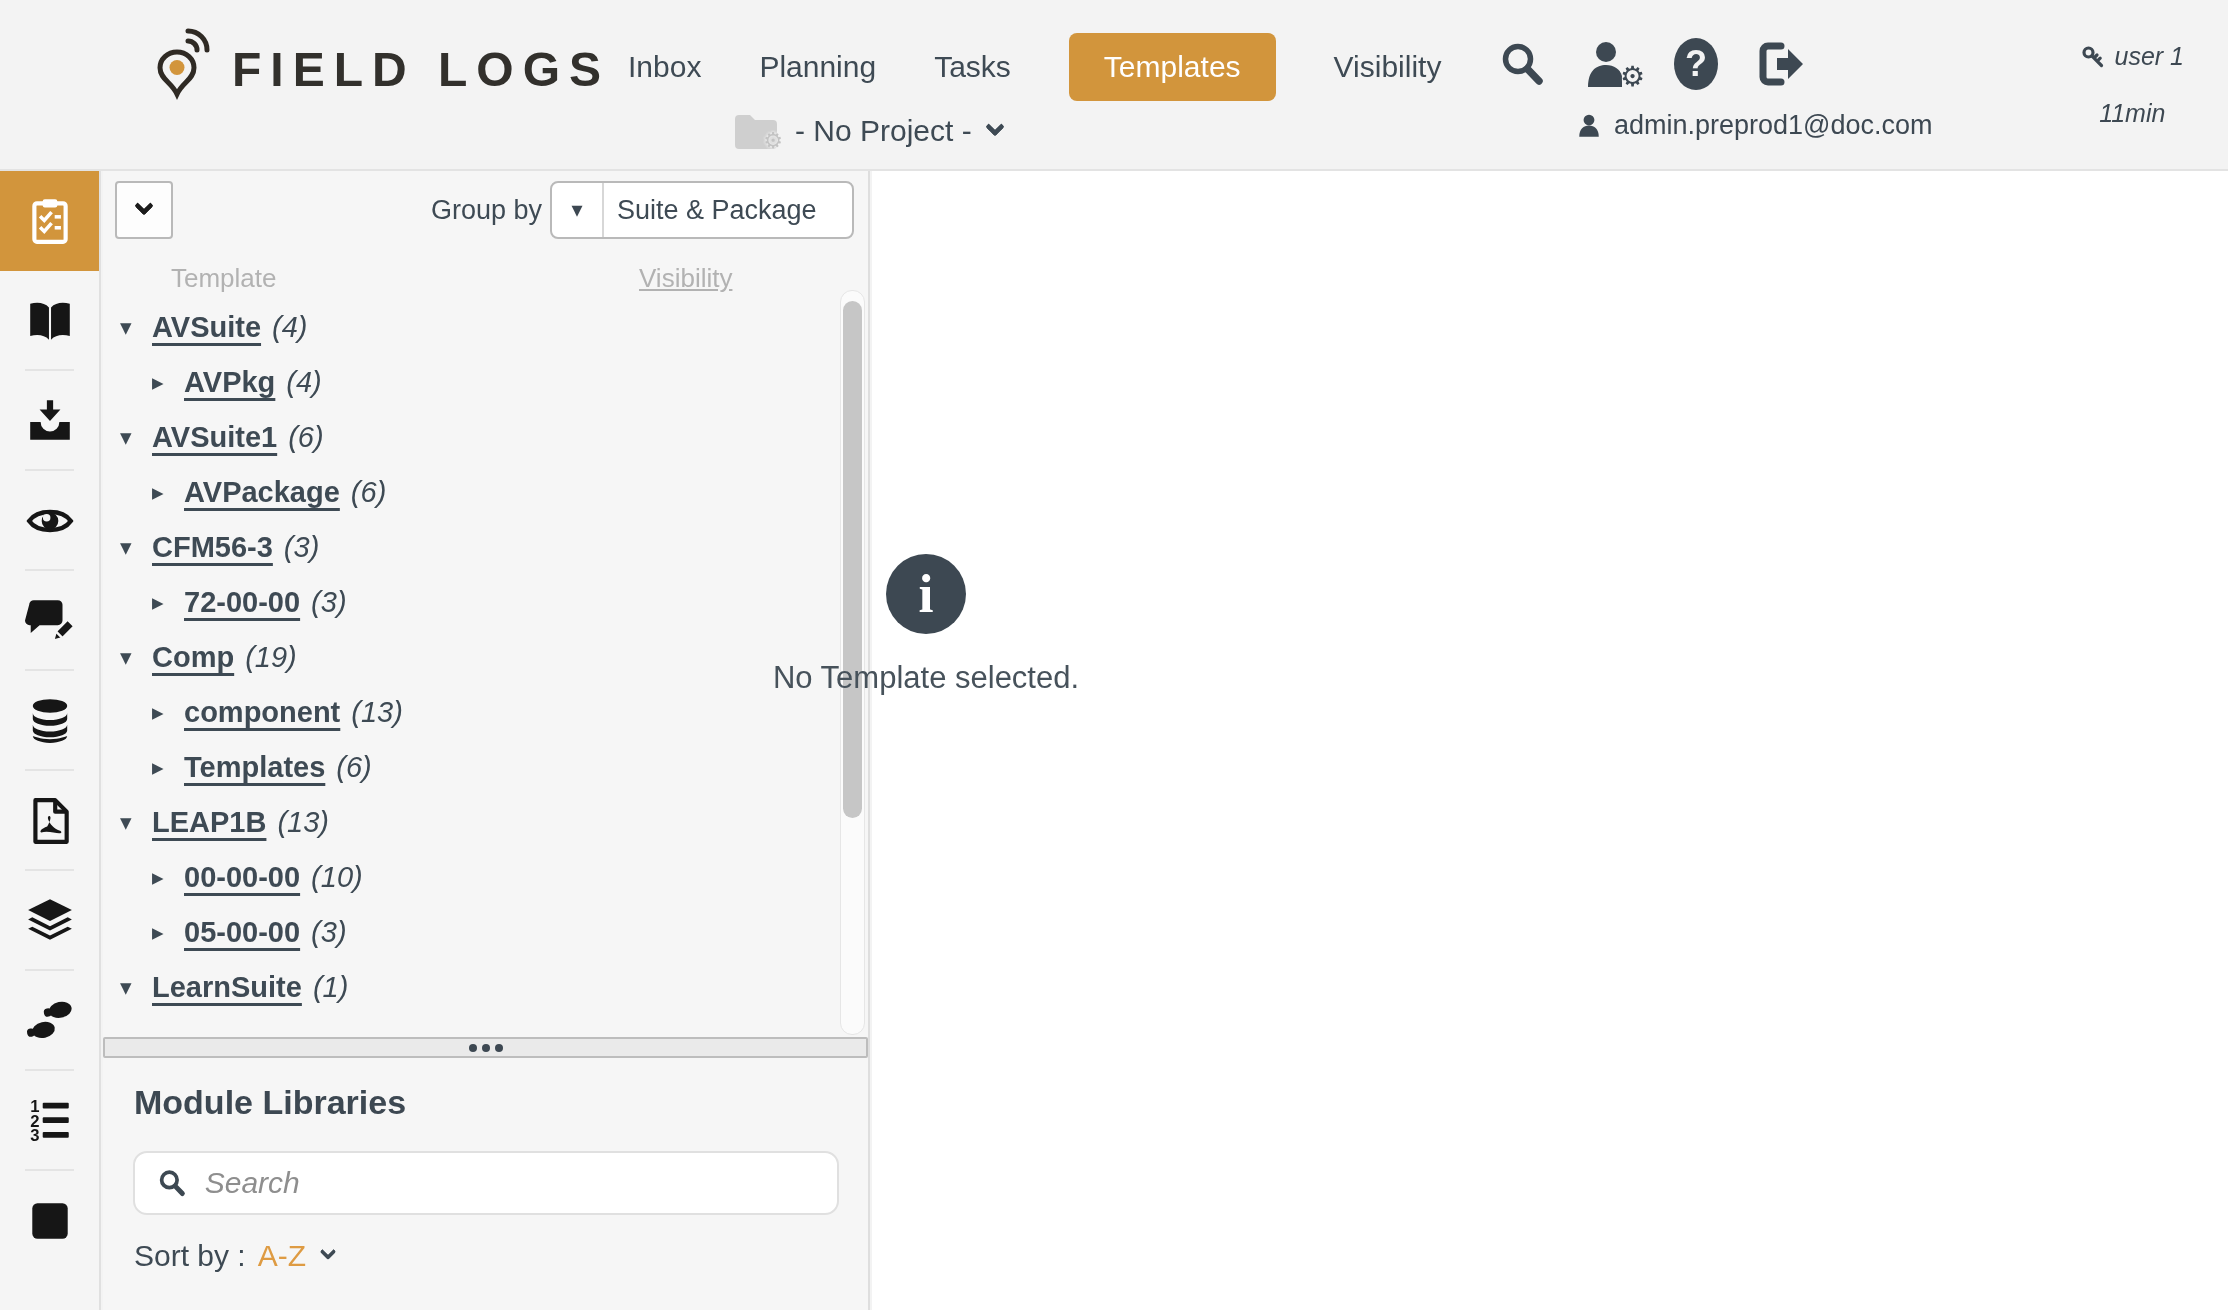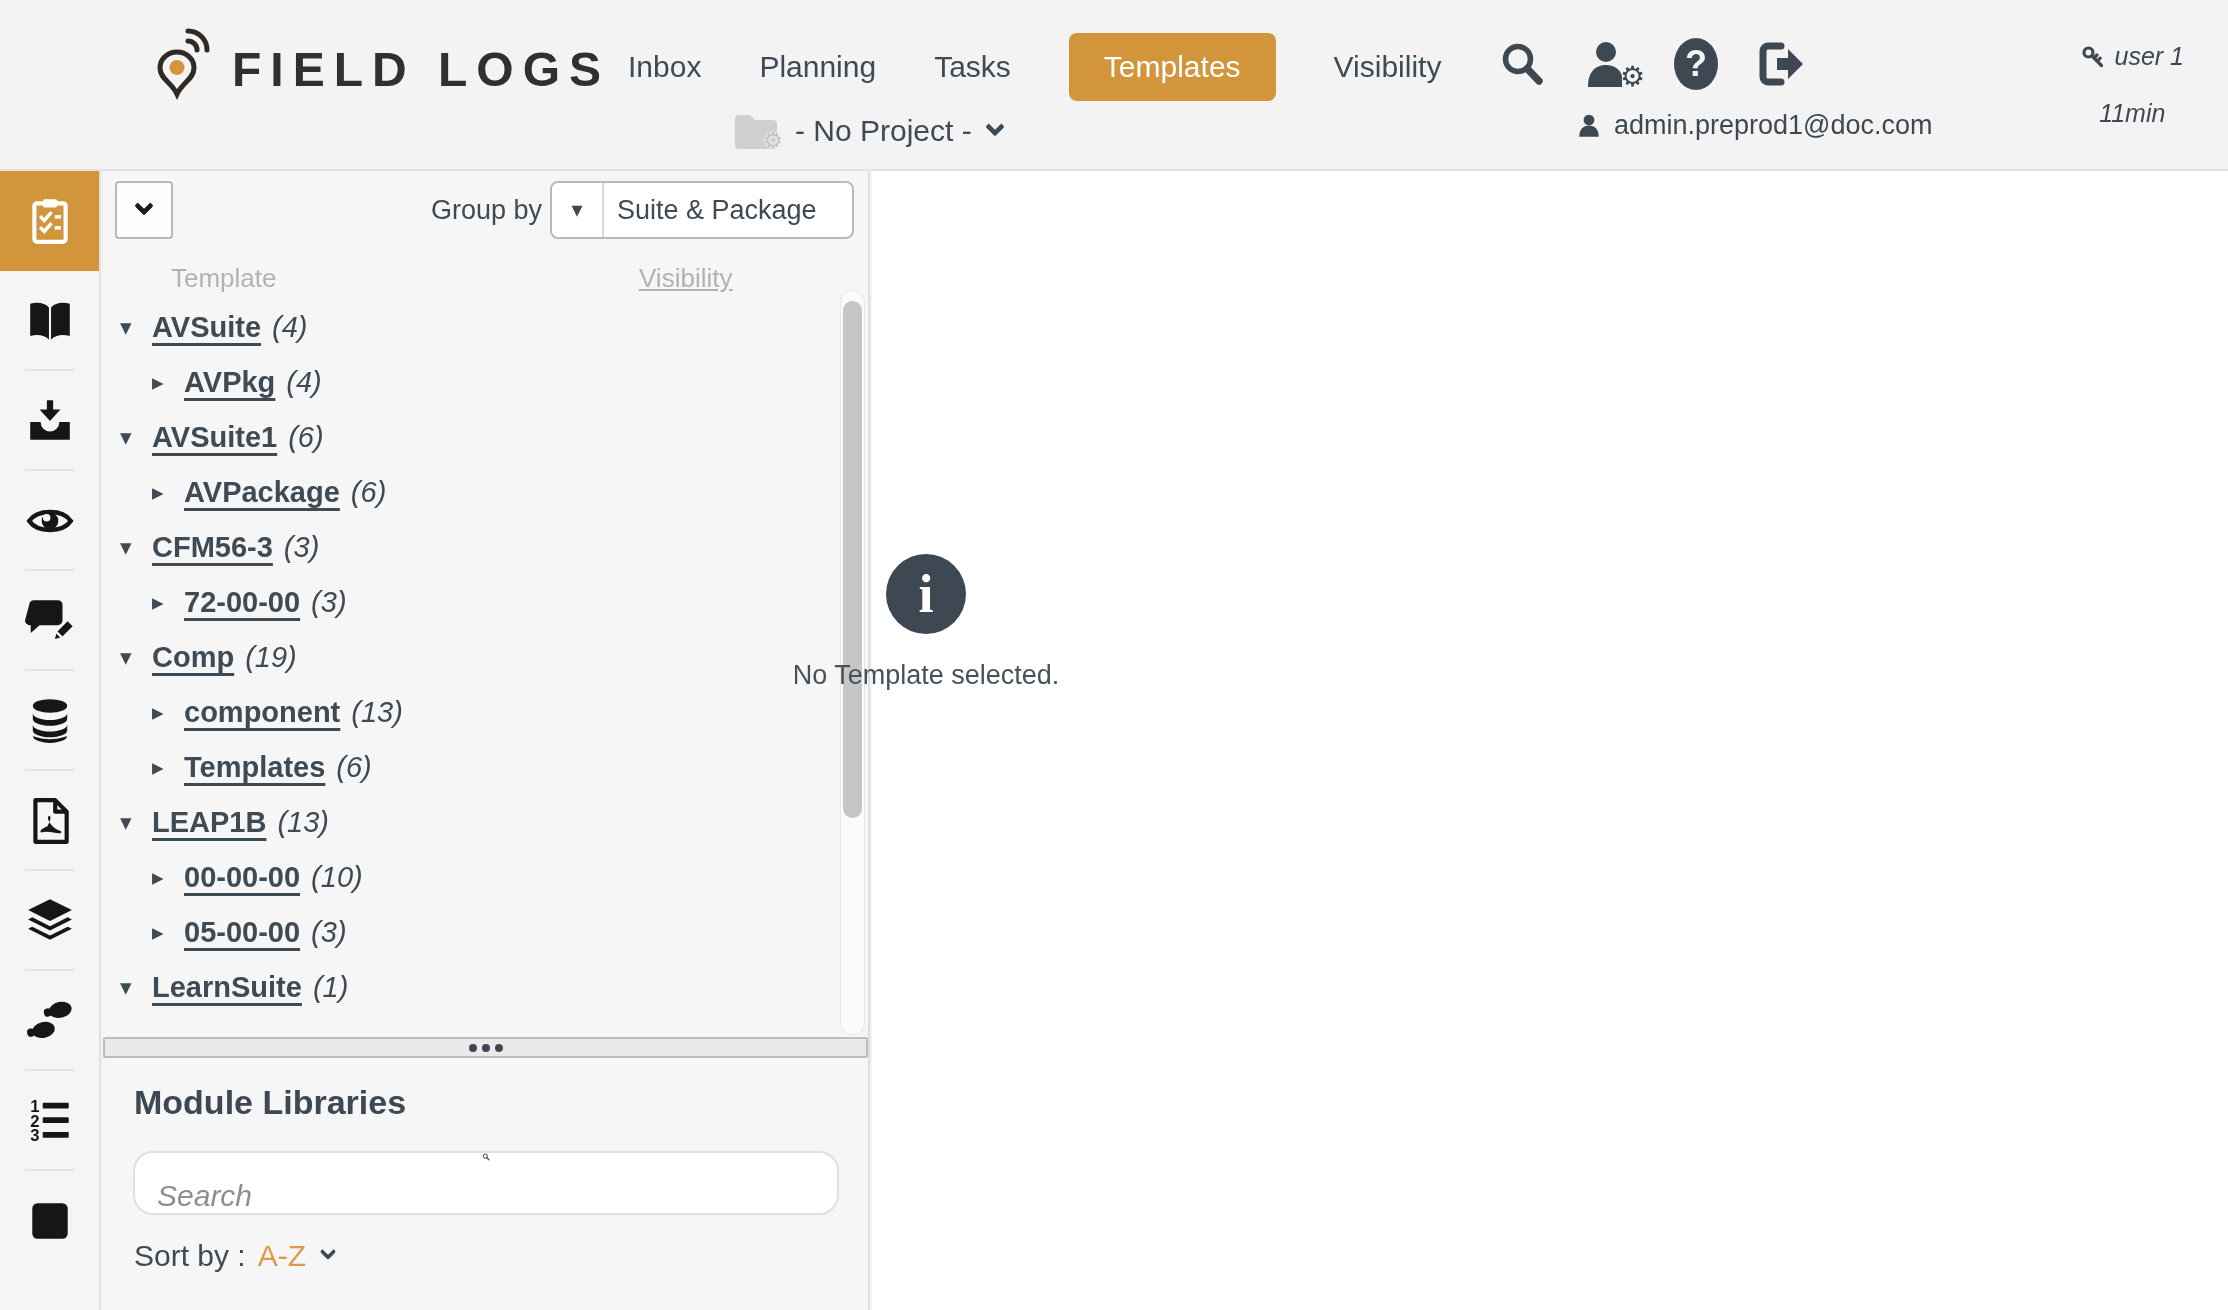--- a/index.html
+++ b/index.html
@@ -69,31 +69,31 @@
   .row .name { font-weight:bold; text-decoration:underline; text-decoration-thickness:2.5px; text-underline-offset:6px; cursor:pointer; }
   .row .count { font-style:italic; margin-left:11px; }
 
   .vscroll { position:absolute; right:3px; top:119px; width:25px; height:745px; background:#fbfbfb; border:1px solid #e6e6e6; border-radius:12px; }
   .vthumb { position:absolute; left:2px; right:2px; top:10px; height:517px; background:#c6c6c6; border-radius:11px; cursor:pointer; }
 
   .splitter { position:absolute; left:0; right:0; top:866px; height:21px; background:#eaeaea; border:2px solid #bdbdbd; border-radius:2px; display:flex; align-items:center; justify-content:center; gap:5px; cursor:row-resize; }
   .splitter i { width:8px; height:8px; border-radius:50%; background:var(--slate); }
 
   .mlib-title { position:absolute; left:31px; top:912px; font-size:34px; font-weight:bold; color:var(--slate); }
-  .msearch { position:absolute; left:30px; top:980px; width:706px; height:64px; background:#fff; border:2px solid #e0e0e0; border-radius:20px; display:flex; align-items:center; gap:18px; padding:0 22px;flex-direction:column; }
+  .msearch { position:absolute; left:30px; top:980px; width:706px; height:64px; background:#fff; border:2px solid #e0e0e0; border-radius:14px; display:flex; align-items:center; gap:18px; padding:0 22px; }
   .msearch input { border:none; outline:none; background:transparent; font-style:italic; font-size:30px; color:#555; width:100%; font-family:"Liberation Sans", sans-serif; }
   .msearch input::placeholder { color:#8e8e8e; }
   .sort { position:absolute; left:31px; top:1068px; font-size:30px; display:flex; align-items:center; gap:12px; color:#3e4a54; }
   .sort-value { color:#de9b43; }
   .sort .chev { width:12px; height:12px; border-width:4.5px; margin-left:4px; }
 
   
   .main { position:absolute; left:872px; top:171px; right:0; bottom:0; background:#ffffff; }
   .info-circle { position:absolute; left:886px; top:554px; width:80px; height:80px; border-radius:50%; background:var(--slate); color:#fff; display:flex; align-items:center; justify-content:center; font-family:"Liberation Serif", serif; font-size:54px; font-weight:bold; }
-  .empty-msg { position:absolute; left:926px; top:660px; transform:translateX(-50%); font-size:27px; color:#47525b; white-space:nowrap; }
+  .empty-msg { position:absolute; left:926px; top:660px; transform:translateX(-50%); font-size:31px; color:#47525b; white-space:nowrap; }
 </style>
 </head>
 <body>
 
 <div class="header">
 
   <div class="logo">
     <svg viewBox="0 0 64 82">
       <path d="M29 24 c-9.5 0 -17 7 -17 15.8 c0 6.2 3.7 10.3 8.2 14.8 c3.1 3.1 6.5 6.7 8.8 11.6 c2.3 -4.9 5.7 -8.5 8.8 -11.6 c4.5 -4.5 8.2 -8.6 8.2 -14.8 c0 -8.8 -7.5 -15.8 -17 -15.8 z" fill="none" stroke="#2f2a24" stroke-width="5"></path>
       <circle cx="29" cy="39.5" r="7.5" fill="#d2953c"></circle>

